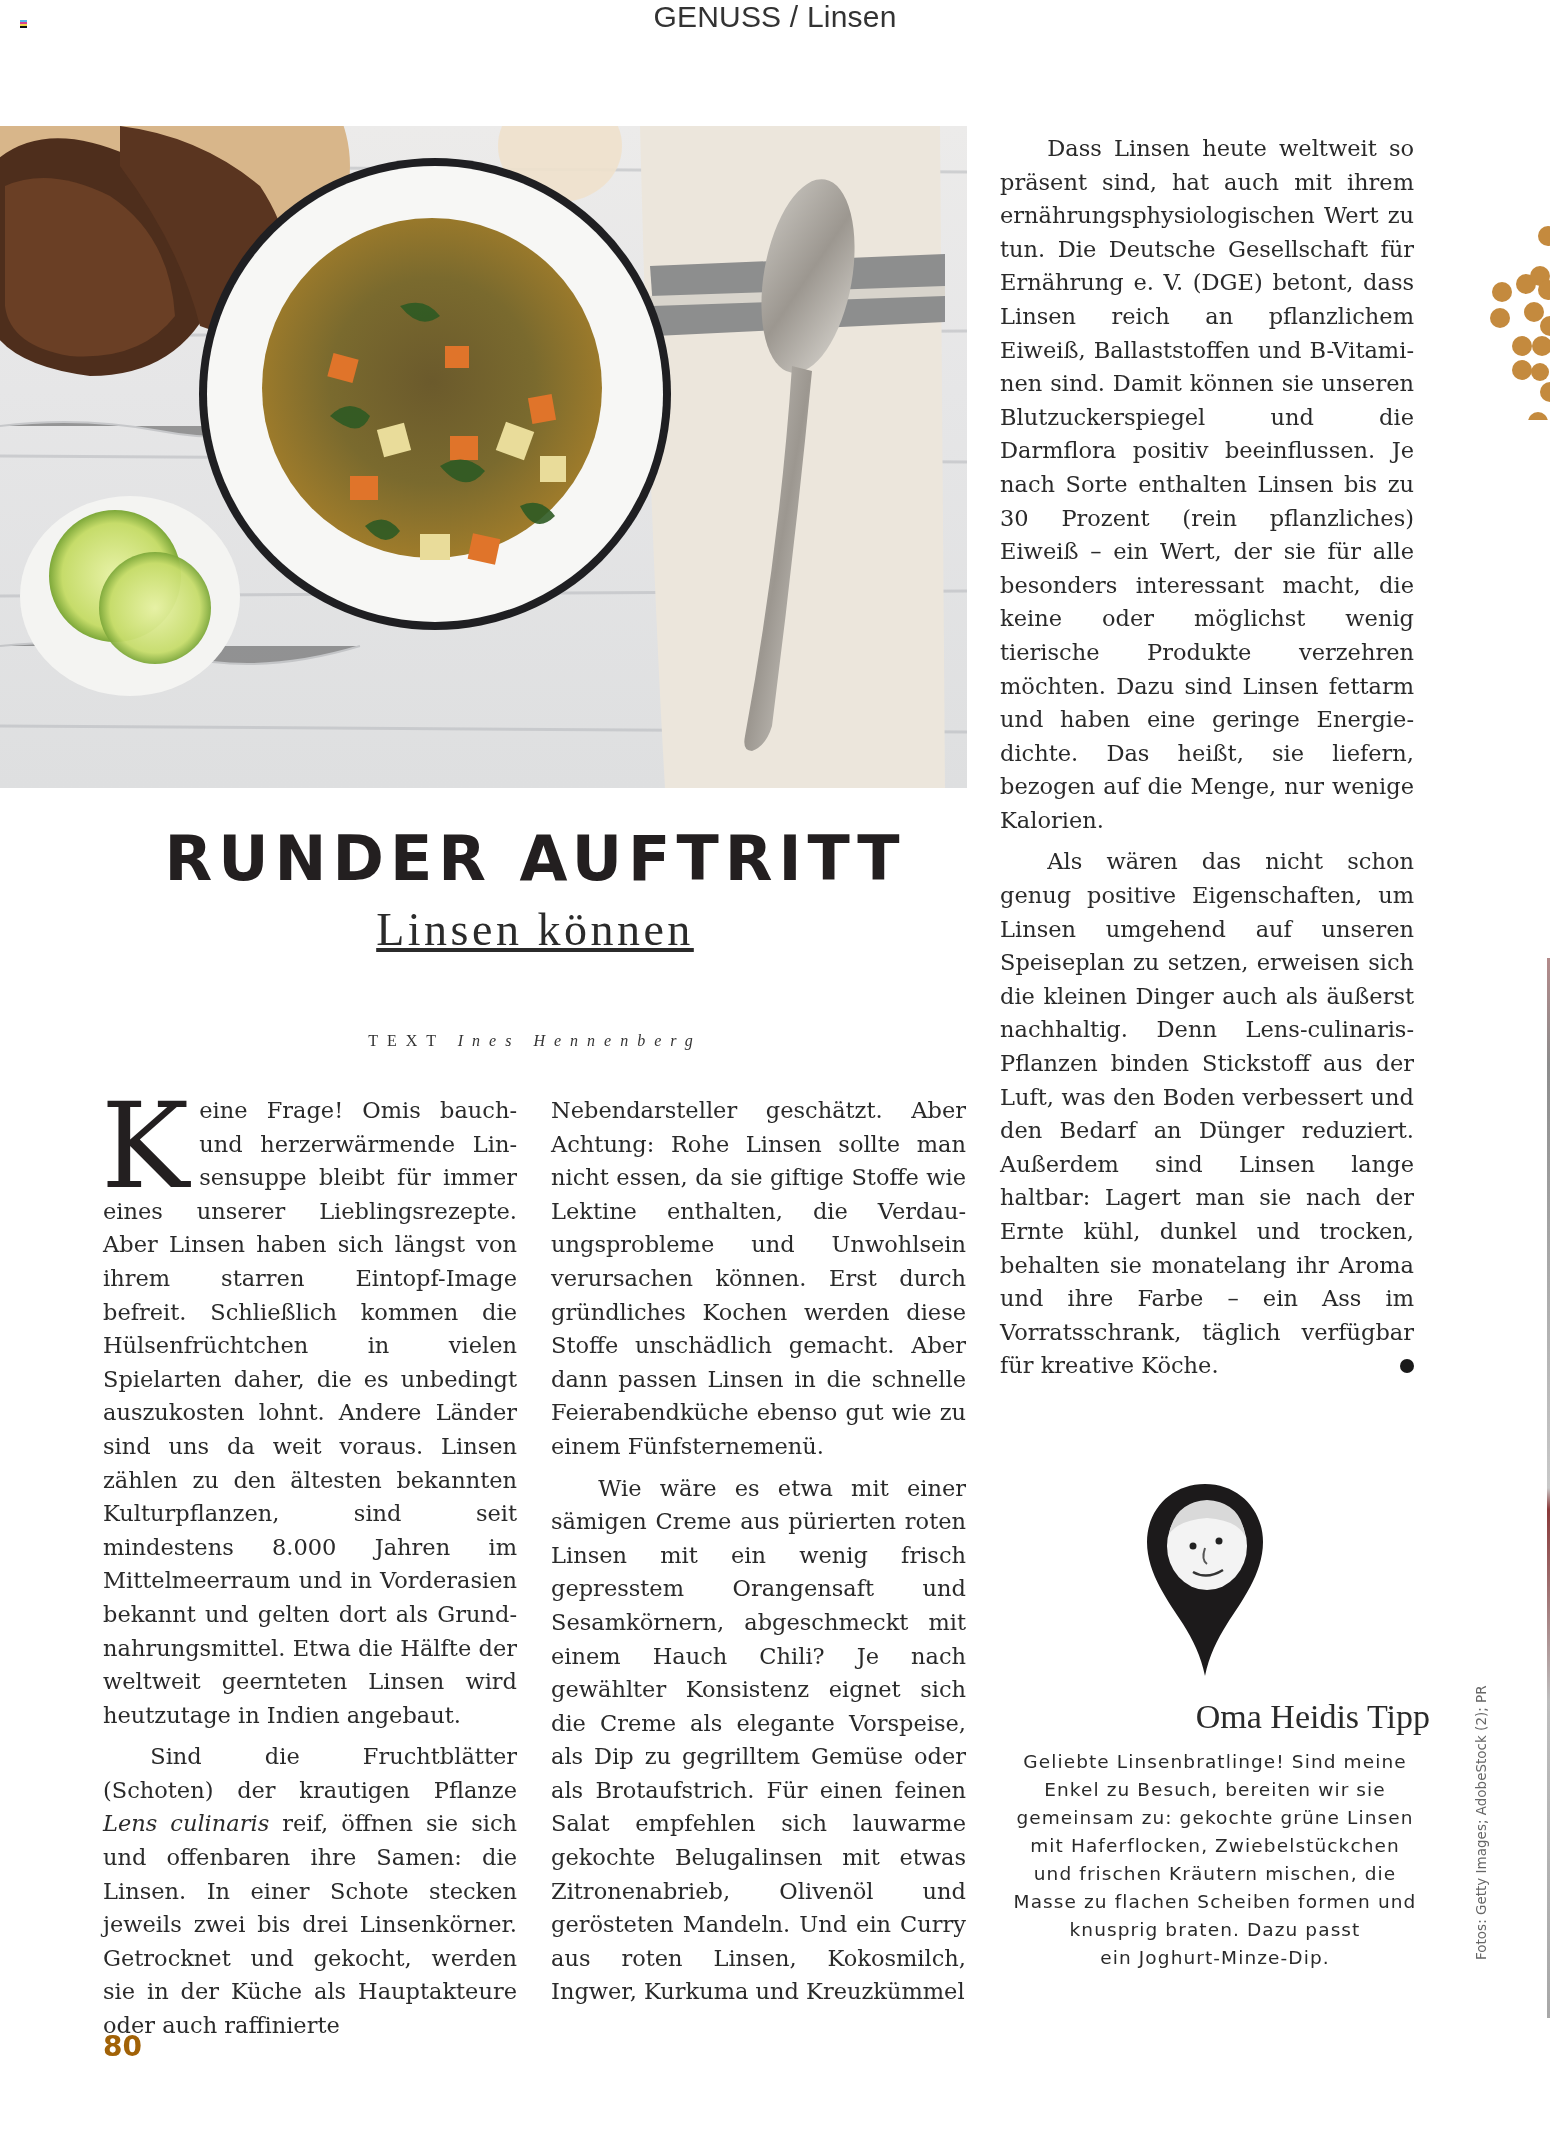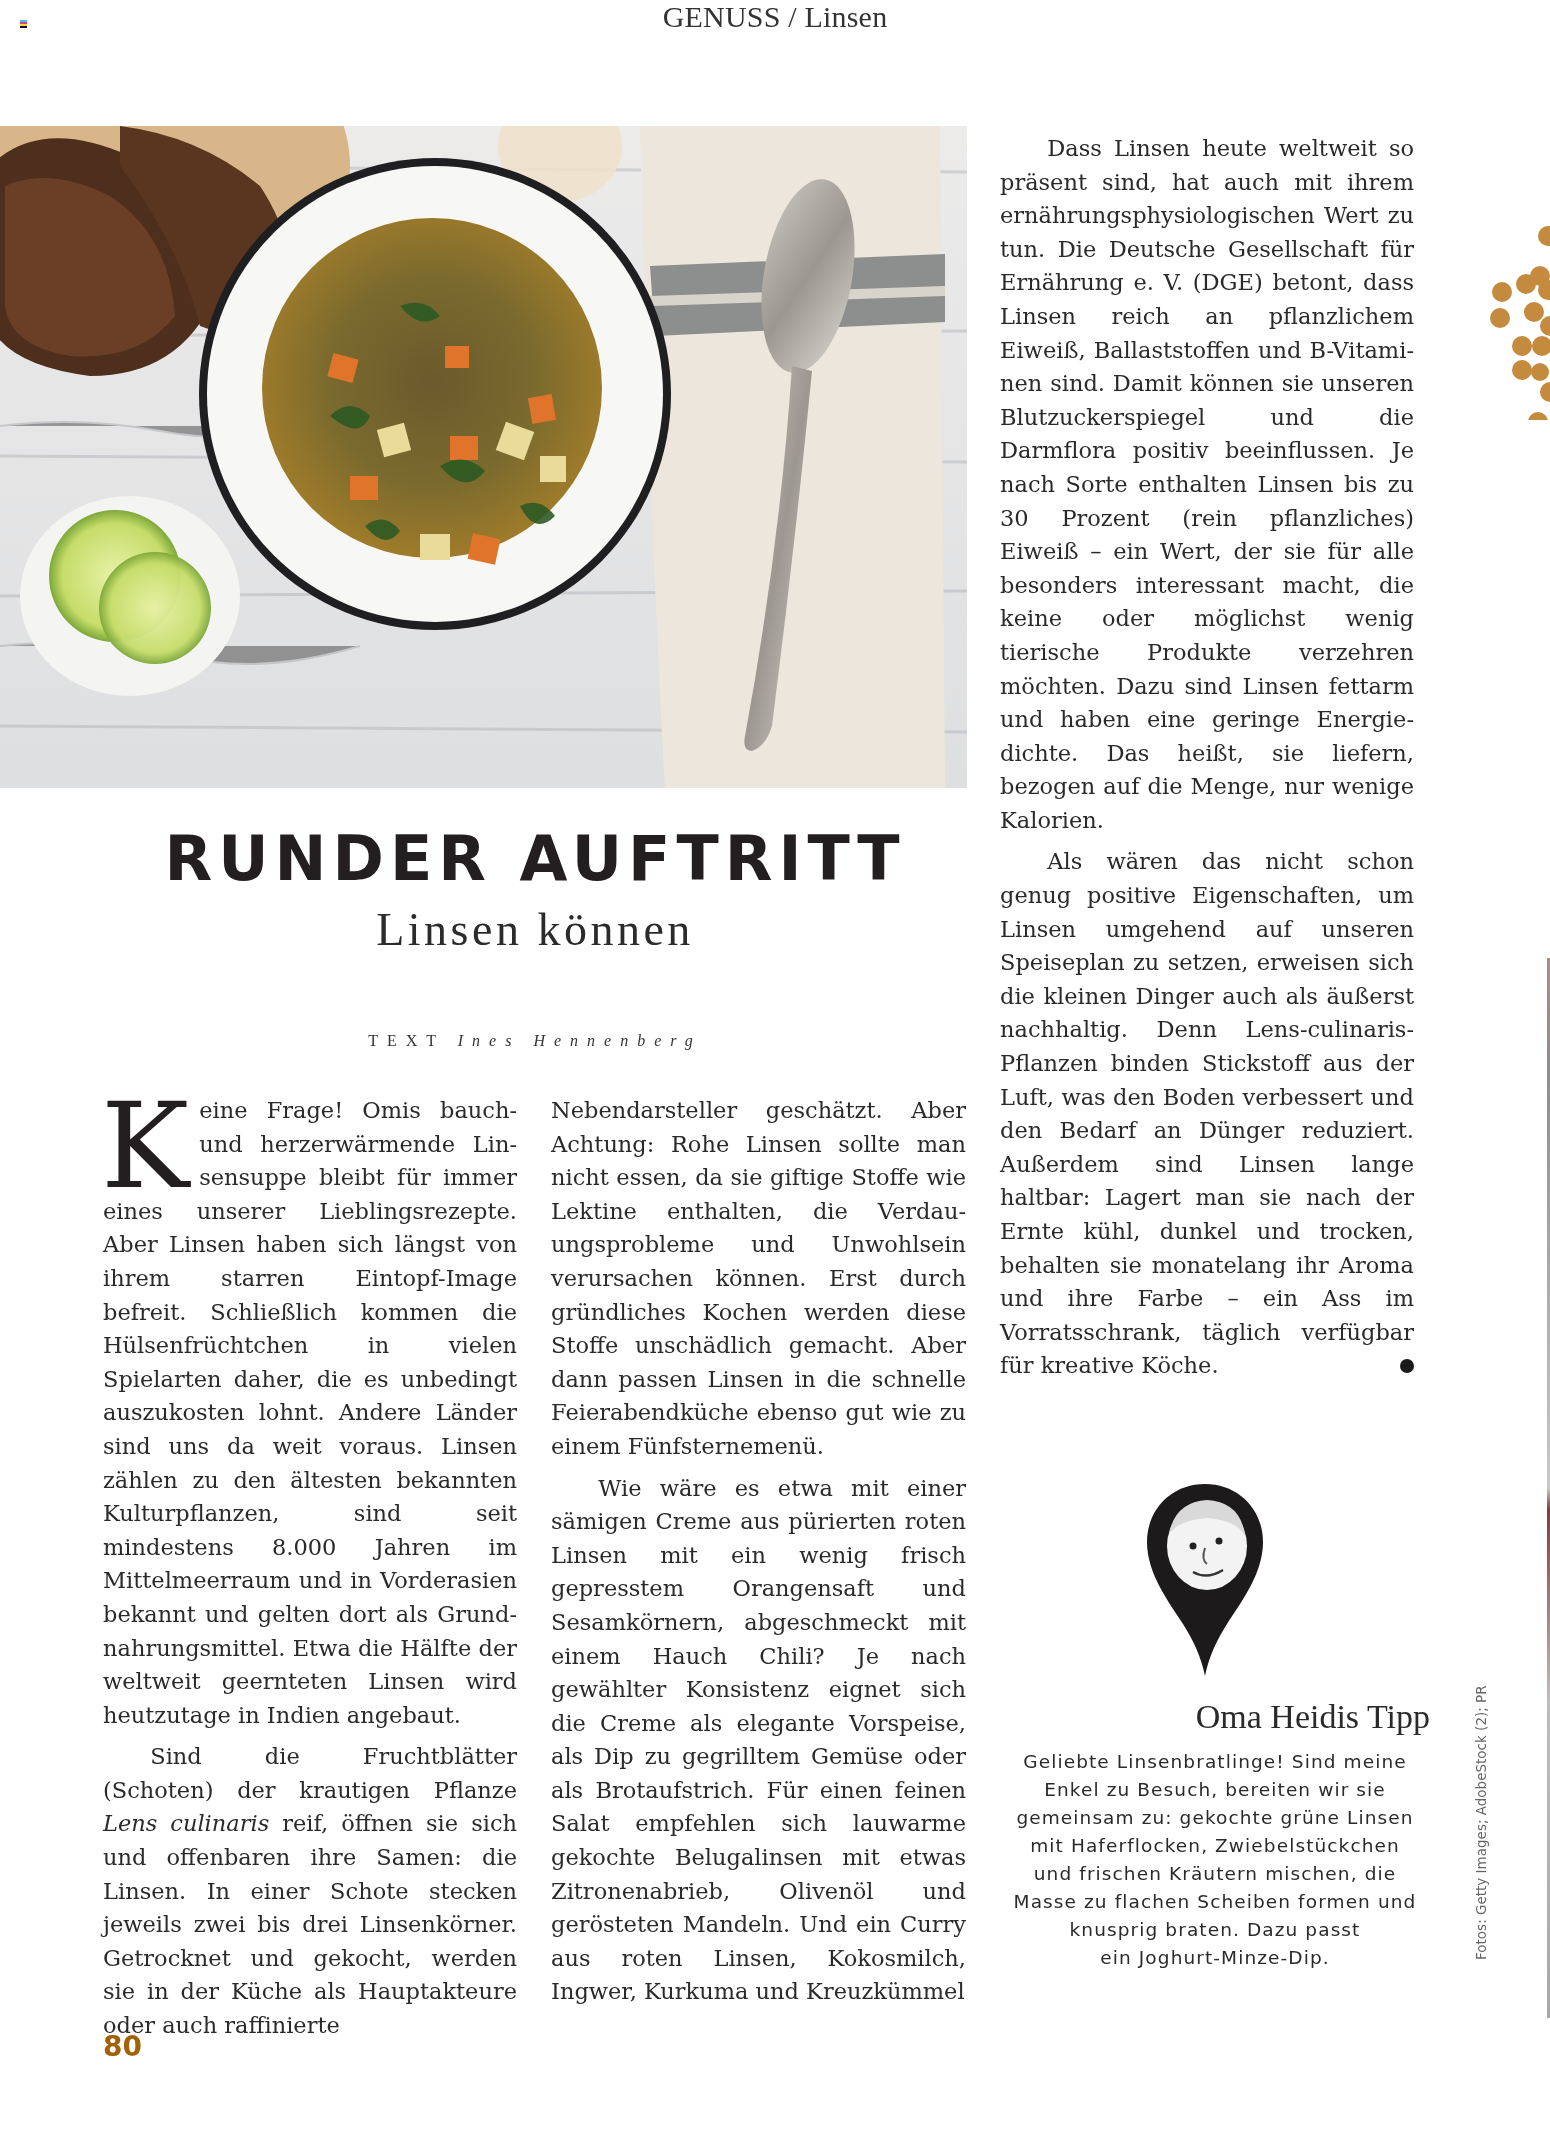--- a/index.html
+++ b/index.html
@@ -3,35 +3,35 @@
 <meta charset="utf-8">
 <style>
   html, body { margin: 0; padding: 0; background: #ffffff; }
   body { width: 1550px; height: 2138px; position: relative; overflow: hidden;
          font-family: "DejaVu Serif", serif; color: #231f20; }
 
   .color-bar { position: absolute; left: 20px; top: 20px; width: 7px; }
   .color-bar span { display: block; height: 2px; }
 
   .running-head { position: absolute; top: 0; left: 0; width: 1550px; text-align: center;
-                  font-family: Liberation Serif, serif; font-size: 30px; line-height: 34px;
+                  font-family: Liberation Sans, sans-serif; font-size: 30px; line-height: 34px;
                   color: #333; letter-spacing: 0.2px; }
 
   
   .photo { position: absolute; left: 0; top: 126px; width: 967px; height: 662px; overflow: hidden;
            background: linear-gradient(180deg, #ecebea 0%, #e6e6e7 40%, #dedfe0 100%); }
   .photo svg { position: absolute; left: 0; top: 0; }
 
   
   .headline { position: absolute; left: 0; width: 1070px; top: 824px; text-align: center;
               font-family: "DejaVu Sans", sans-serif; font-weight: 700; font-size: 62px;
               letter-spacing: 6px; color: #231f20; line-height: 70px; }
   .subline { position: absolute; left: 0; width: 1070px; top: 902px; text-align: center;
              font-family: "Liberation Serif", serif; font-size: 46px; line-height: 56px;
-             letter-spacing: 3.5px; color: #2b2b2b; }
+             letter-spacing: 3.5px; color: #2b2b2b; text-decoration: underline; }
   .byline { position: absolute; left: 0; width: 1070px; top: 1032px; text-align: center;
             font-family: "Liberation Serif", serif; font-size: 16px; letter-spacing: 9px; color: #333; }
   .byline .author { font-style: italic; }
 
   
   .col { position: absolute; font-family: "DejaVu Serif", serif; font-size: 22.5px;
          line-height: 33.6px; color: #2a2a2a; text-align: justify; hyphens: manual; }
   .col p { margin: 0; }
   .col p.indent { text-indent: 2.1em; margin-top: 8px; }
   .col-1 { left: 103px; top: 1094px; width: 414px; }

